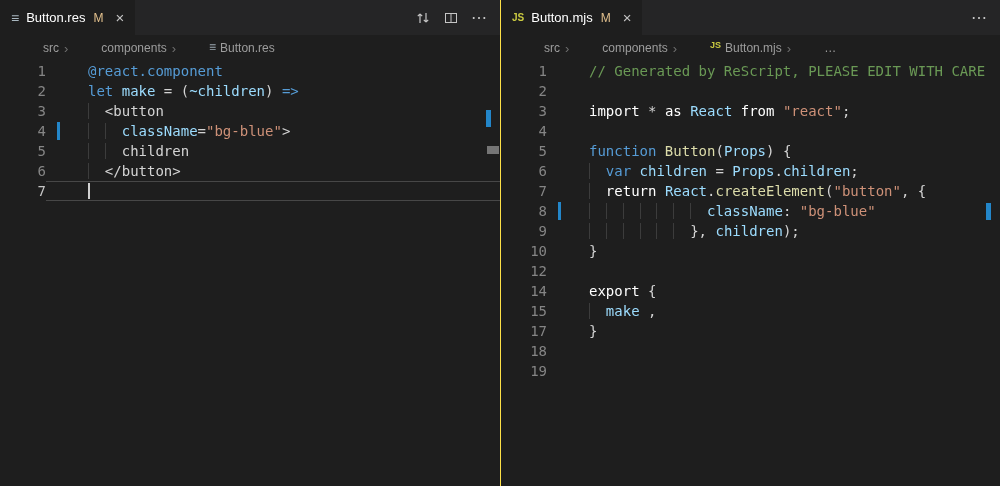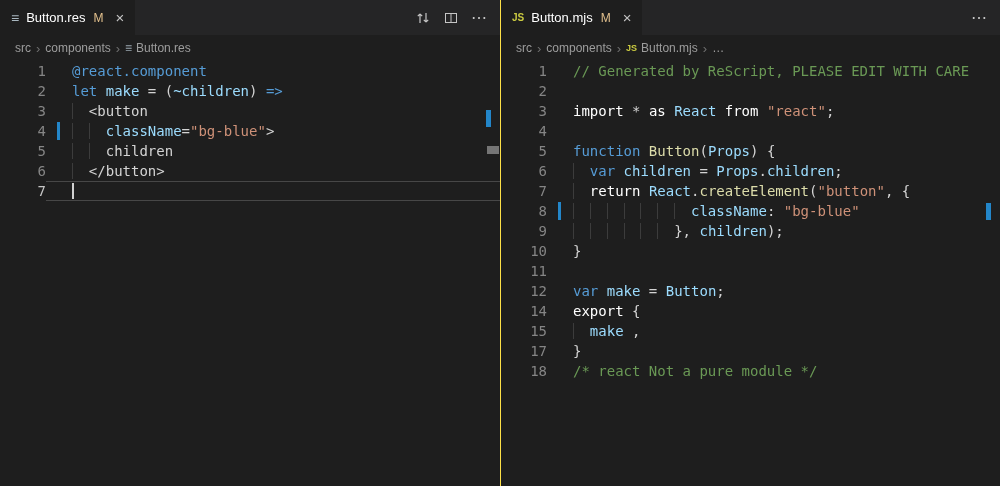--- a/index.html
+++ b/index.html
@@ -25,39 +25,39 @@
   .tab-close{color:#c5c5c5;font-size:15px;margin-left:5px;line-height:1;}
   .tab-actions{margin-left:auto;display:flex;align-items:center;gap:12px;padding-right:12px;color:#c5c5c5;}
   .action{display:flex;align-items:center;cursor:pointer;}
   .action.ellipsis{font-size:16px;color:#c5c5c5;letter-spacing:1px;}
 
   
   .breadcrumbs{
     height:26px;flex:none;display:flex;align-items:center;
     padding-left:15px;font-size:12px;color:#9d9d9d;gap:5px;background:#1e1e1e;
   }
-  .bc-item{display:flex;align-items:center;gap:4px;cursor:pointer;}
+  .bc-item{display:flex;gap:4px;cursor:pointer;margin-left:28px;}
   .bc-sep{color:#6f6f6f;font-size:13px;}
   .bc-icon.res{color:#9aa7b0;font-size:12px;line-height:1;}
   .bc-icon.js{color:#cbcb41;font-weight:bold;font-size:9px;line-height:1;}
 
   
   .editor{
     flex:1;position:relative;
     font-family:"DejaVu Sans Mono","Liberation Mono",monospace;
     font-size:14px;
   }
   .row{display:flex;height:20px;line-height:20px;}
   .ln{width:46px;flex:none;text-align:right;color:#858585;user-select:none;}
   .body{flex:1;display:flex;min-width:0;}
   .gut{width:26px;flex:none;position:relative;}
   .row.mod .gut::before{
     content:"";position:absolute;left:11px;top:1px;bottom:1px;width:3px;background:#2386c9;
   }
-  .codetxt{white-space:pre;color:#d4d4d4;}
+  .codetxt{white-space:pre;color:#d4d4d4;margin-left:16px;}
   .row.cur .body{box-shadow:inset 0 1px 0 #474747, inset 0 -1px 0 #474747;}
   .row.cur .ln{color:#c6c6c6;}
   .cursor{display:inline-block;width:2px;height:16px;background:#d0d0d0;vertical-align:-3px;}
   .g{box-shadow:inset 1px 0 0 #3c3c3c;}
 
   
   .tk-d{color:#569cd6;}
   .tk-k{color:#569cd6;}
   .tk-x{color:#ffffff;}
   .tk-v{color:#9cdcfe;}
@@ -270,59 +270,57 @@
             </span>
           </div>
           <div class="row">
             <span class="ln">10</span>
             <span class="body">
               <span class="gut"></span>
               <span class="codetxt"><span class="tk-p">}</span></span>
             </span>
           </div>
           <div class="row">
-            <span class="ln">11</span>
+            <span class="ln">12</span>
+            <span class="body">
+              <span class="gut"></span>
+            </span>
+          </div>
+          <div class="row">
+            <span class="ln">14</span>
+            <span class="body">
+              <span class="gut"></span>
+              <span class="codetxt"><span class="tk-x">export </span><span class="tk-p">{</span></span>
+            </span>
+          </div>
+          <div class="row">
+            <span class="ln">15</span>
+            <span class="body">
+              <span class="gut"></span>
+              <span class="codetxt"><span class="g">  </span><span class="tk-v">make</span><span class="tk-p"> ,</span></span>
+            </span>
+          </div>
+          <div class="row">
+            <span class="ln">17</span>
+            <span class="body">
+              <span class="gut"></span>
+              <span class="codetxt"><span class="tk-p">}</span></span>
+            </span>
+          </div>
+          <div class="row">
+            <span class="ln">18</span>
+            <span class="body">
+              <span class="gut"></span>
+            </span>
+          </div>
+          <div class="row">
+            <span class="ln">19</span>
             <span class="body">
               <span class="gut"></span>
               <span class="codetxt"></span>
-            </span>
-          </div>
-          <div class="row">
-            <span class="ln">12</span>
-            <span class="body">
-              <span class="gut"></span>
-              <span class="codetxt"><span class="tk-k">var </span><span class="tk-v">make</span><span class="tk-p"> = </span><span class="tk-v">Button</span><span class="tk-p">;</span></span>
-            </span>
-          </div>
-          <div class="row">
-            <span class="ln">14</span>
-            <span class="body">
-              <span class="gut"></span>
-              <span class="codetxt"><span class="tk-x">export </span><span class="tk-p">{</span></span>
-            </span>
-          </div>
-          <div class="row">
-            <span class="ln">15</span>
-            <span class="body">
-              <span class="gut"></span>
-              <span class="codetxt"><span class="g">  </span><span class="tk-v">make</span><span class="tk-p"> ,</span></span>
-            </span>
-          </div>
-          <div class="row">
-            <span class="ln">17</span>
-            <span class="body">
-              <span class="gut"></span>
-              <span class="codetxt"><span class="tk-p">}</span></span>
-            </span>
-          </div>
-          <div class="row">
-            <span class="ln">18</span>
-            <span class="body">
-              <span class="gut"></span>
-              <span class="codetxt"><span class="tk-c">/* react Not a pure module */</span></span>
             </span>
           </div>
         </div>
       <div class="mk blue mk-right-blue"></div>
     </div>
   </div>
 
 </div>
 
 </body></html>

